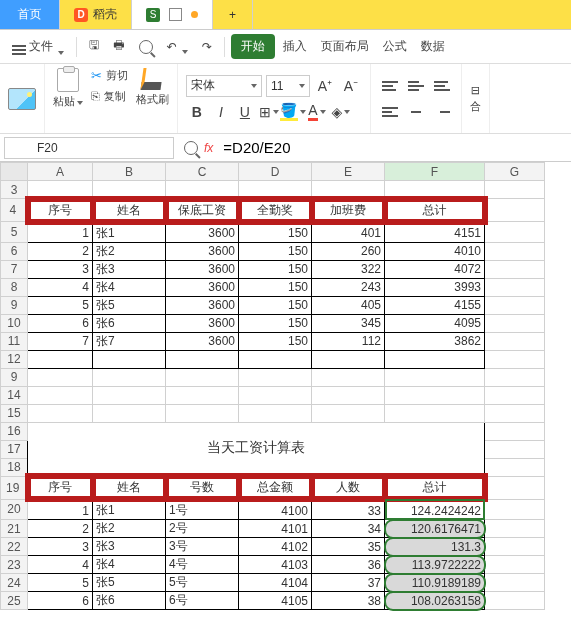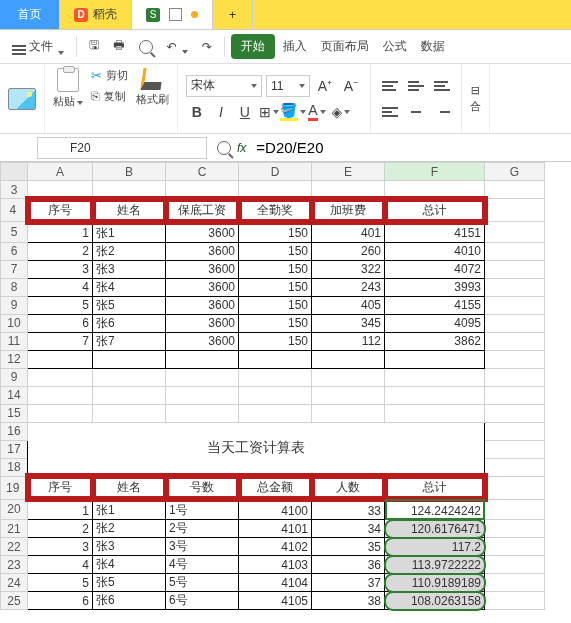--- a/index.html
+++ b/index.html
@@ -36,24 +36,24 @@
   .brush-icon{width:20px;height:22px;display:inline-block;border-left:3px solid #ffa726;border-bottom:8px solid #555;transform:skewX(-8deg);}
   .font-box{border:1px solid #ccc;height:22px;padding:0 4px;display:flex;align-items:center;min-width:76px;background:#fff;}
   .fmt-btn{width:22px;height:22px;display:inline-flex;align-items:center;justify-content:center;border:0;background:none;font-size:14px;color:#444;}
   .color-underline{border-bottom:3px solid;}
   .align-icon{display:inline-flex;flex-direction:column;gap:2px;width:16px;}
   .align-icon span{display:block;height:2px;background:#555;}
   .picture-icon{width:28px;height:22px;border:1px solid #888;background:linear-gradient(135deg,#b3e5fc 0%,#b3e5fc 60%,#4fc3f7 60%);border-radius:2px;position:relative;}
   .picture-icon::after{content:"";position:absolute;right:3px;top:3px;width:5px;height:5px;border-radius:50%;background:#fff176;}
   
   
-  .formula-bar { display:flex; align-items:center; height:28px; border-bottom:1px solid #ccc;padding-left:33px; }
+  .formula-bar { display:flex; align-items:center; height:28px; border-bottom:1px solid #ccc; }
   .name-box { width:170px; border:1px solid #ccc; margin:2px 4px; height:22px; display:flex; align-items:center; padding-left:32px; background:#fff;}
   .fx-area { display:flex; align-items:center; gap:6px; padding:0 6px;}
-  .fx-label { font-style:italic; color:#14532d; }
+  .fx-label { font-style:italic; color:#ef4444; }
   .formula-input { border:none; outline:none; font-size:15px; flex:1; padding:2px 4px;}
   .magnifier{width:14px;height:14px;border:1.5px solid #666;border-radius:50%;position:relative;display:inline-block;}
   .magnifier::after{content:"";position:absolute;width:6px;height:1.5px;background:#666;bottom:-3px;right:-4px;transform:rotate(45deg);}
   
   
   .sheet-area { position:relative; overflow:hidden; height:calc(623px - 30px - 34px - 70px - 28px); }
   .grid { border-collapse:collapse; table-layout:fixed; }
   .grid th, .grid td { border:1px solid #d0d0d0; font-size:12px; font-weight:normal; height:18px; padding:0 3px; overflow:hidden; white-space:nowrap;}
   .grid th { background:#f3f3f3; color:#555; text-align:center; }
   .grid th.corner { background:#e8e8e8; width:27px;}
@@ -457,21 +457,21 @@
           <td class="data num sel sel-border">120.6176471</td>
           <td class=""></td>
         </tr>
         <tr>
           <th class="rowhdr row-active">22</th>
           <td class="data num">3</td>
           <td class="data txt">张3</td>
           <td class="data txt">3号</td>
           <td class="data num">4102</td>
           <td class="data num">35</td>
-          <td class="data num sel sel-border">117.2</td>
+          <td class="data num sel sel-border">131.3</td>
           <td class=""></td>
         </tr>
         <tr>
           <th class="rowhdr row-active">23</th>
           <td class="data num">4</td>
           <td class="data txt">张4</td>
           <td class="data txt">4号</td>
           <td class="data num">4103</td>
           <td class="data num">36</td>
           <td class="data num sel sel-border">113.9722222</td>

